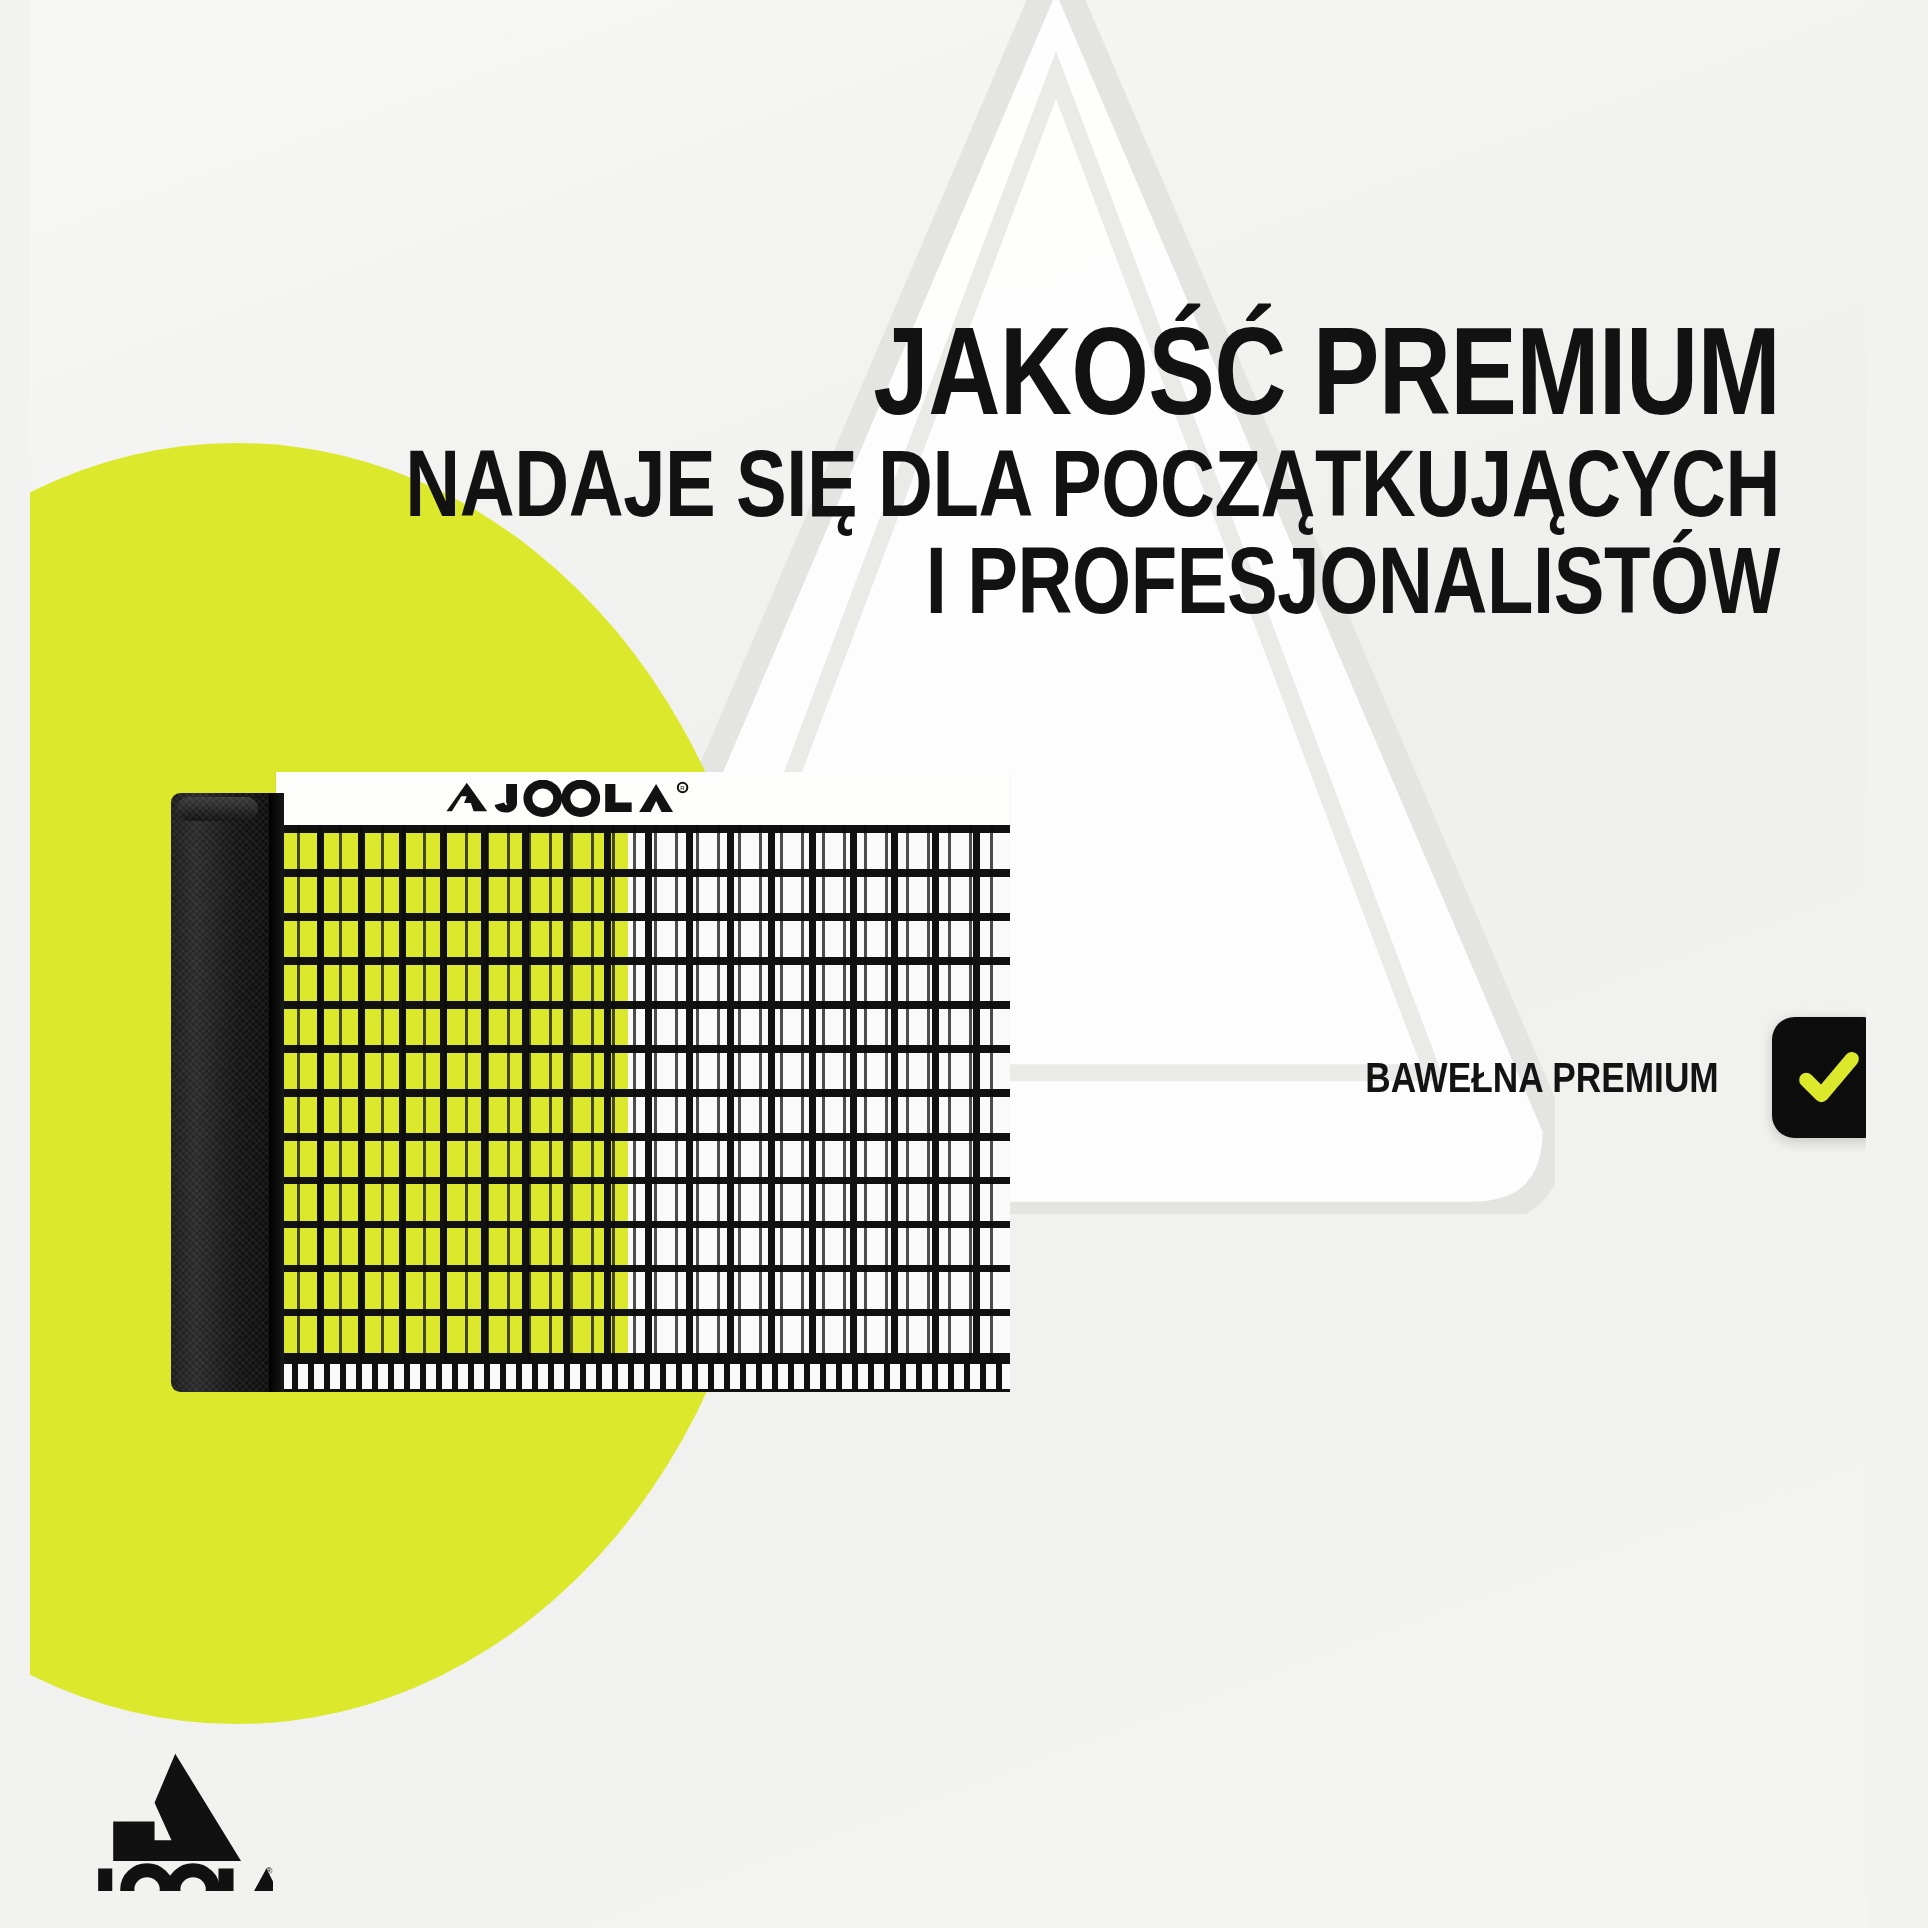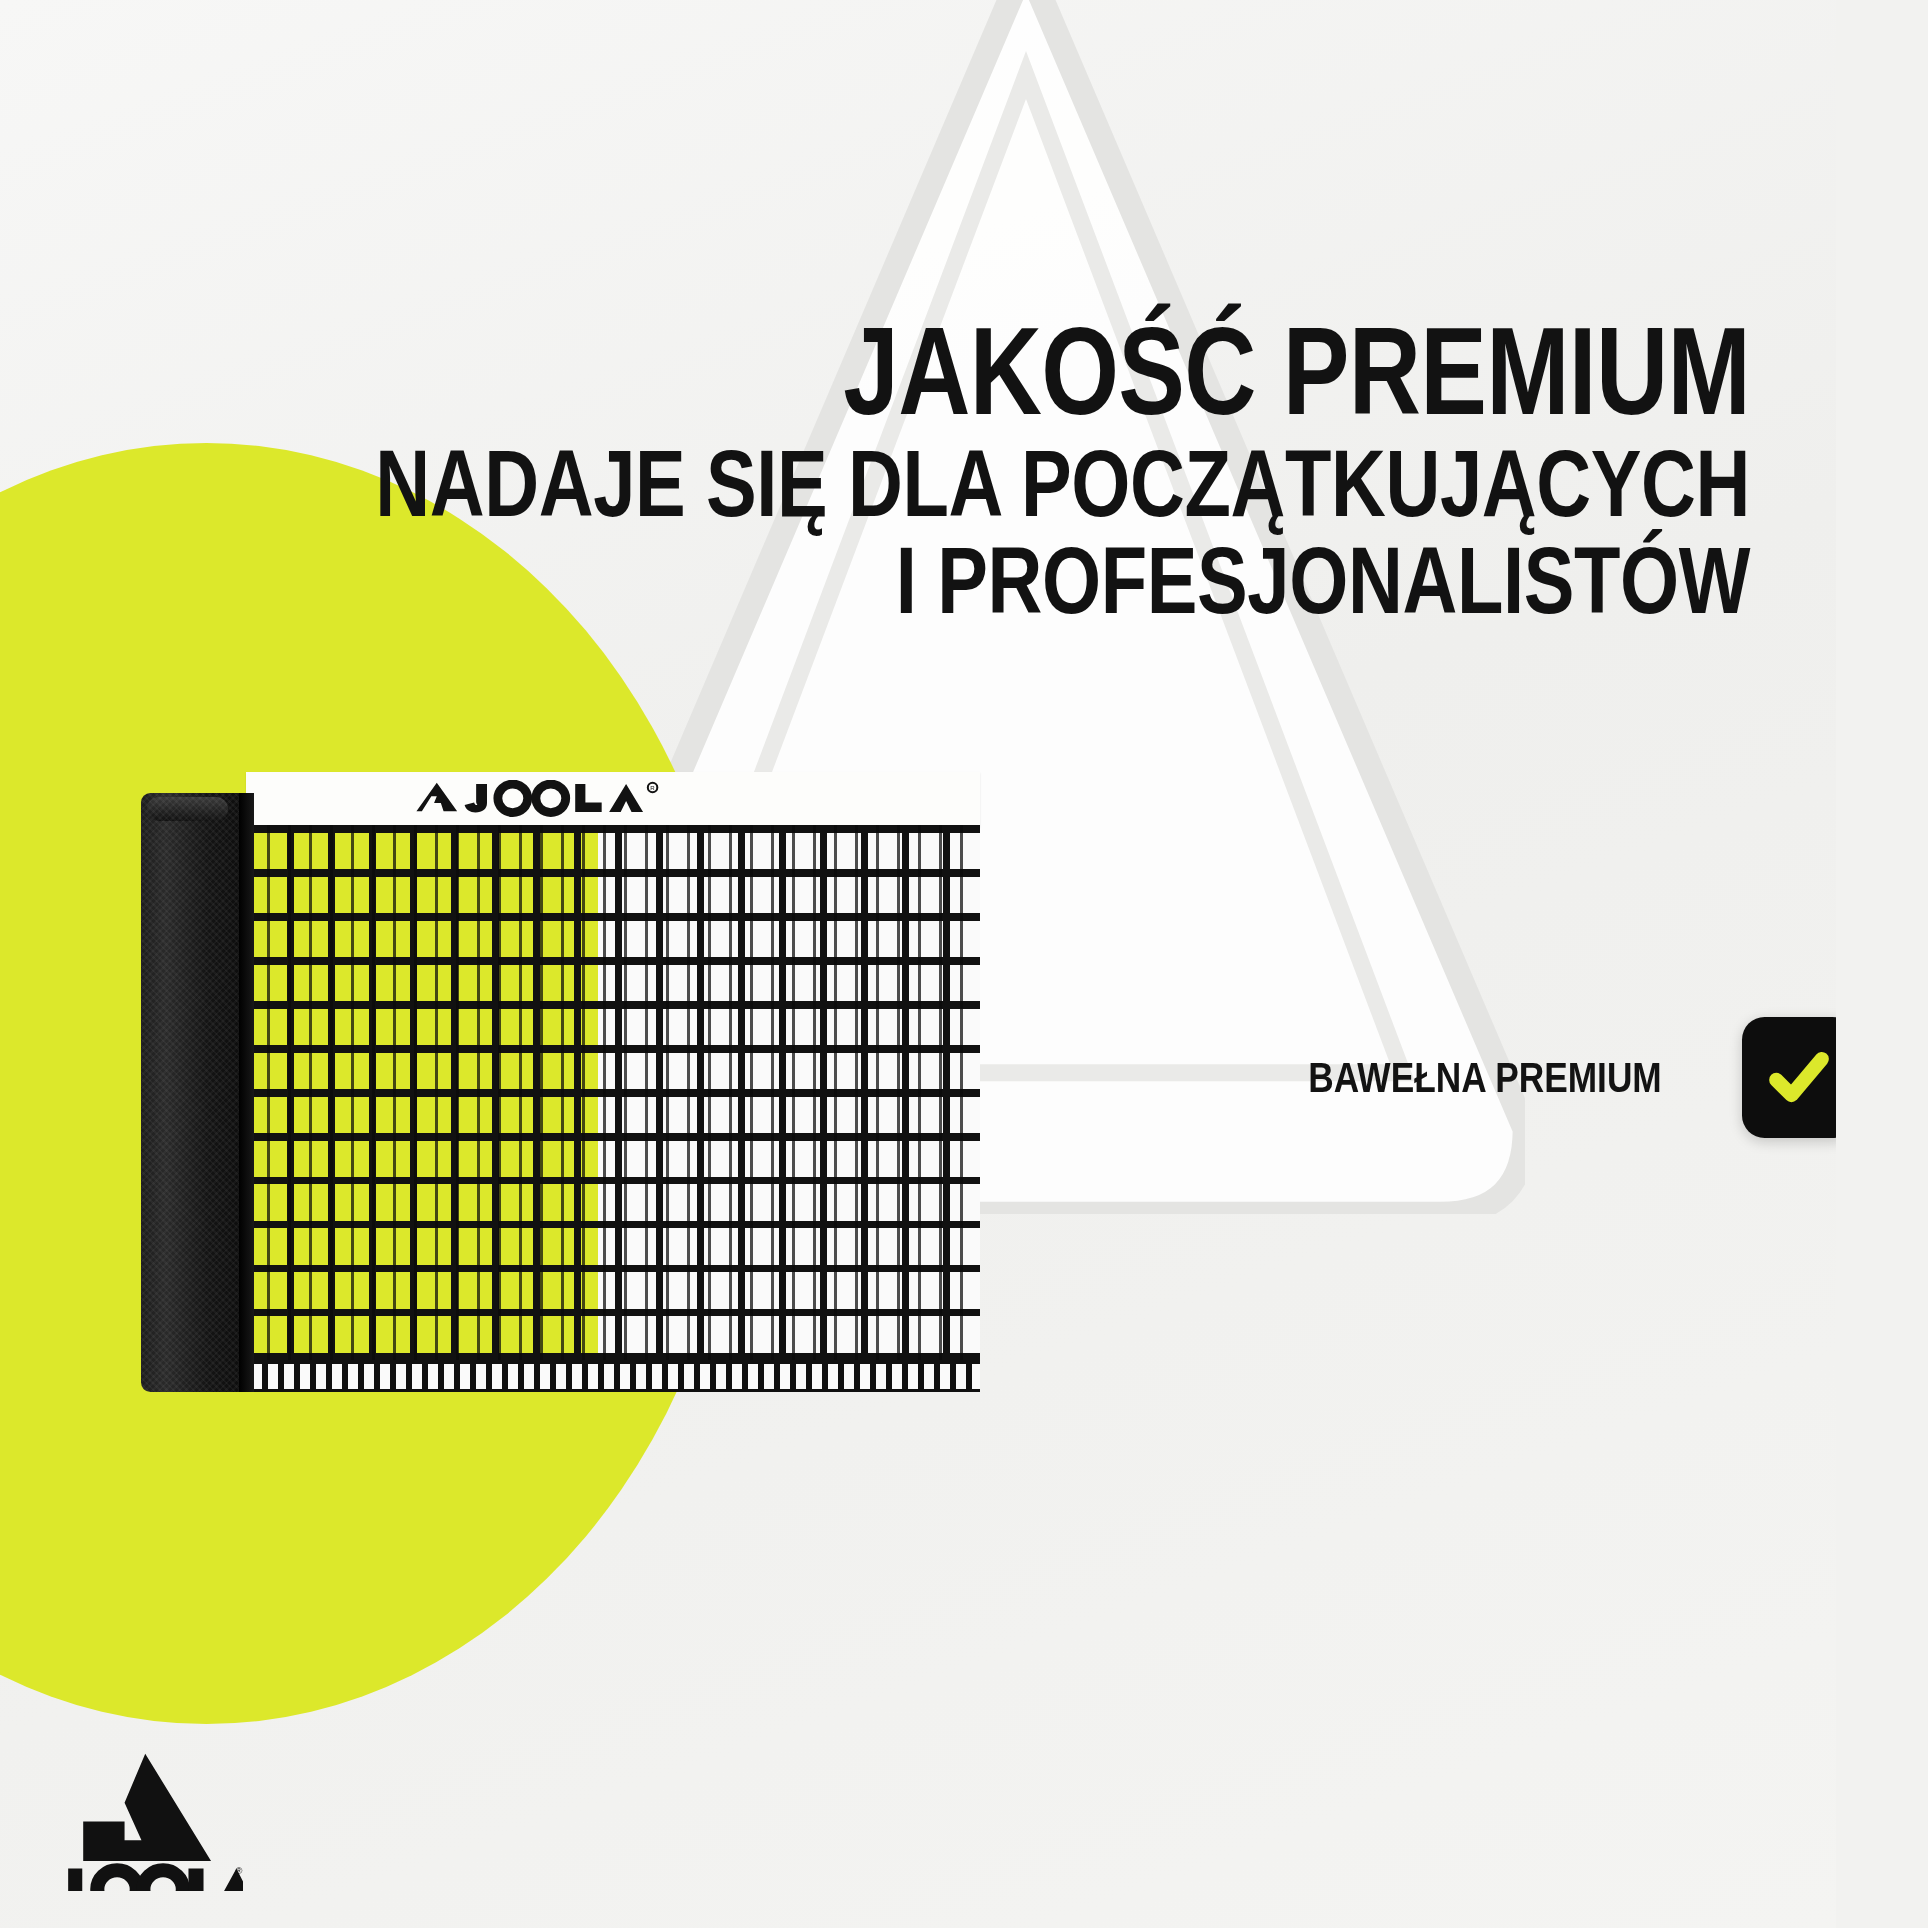--- a/index.html
+++ b/index.html
@@ -2,21 +2,21 @@
 <html style="font-size:15px"><head>
 <meta charset="utf-8">
 <style>
   html,body{margin:0;padding:0;}
   body{
     width:1928px;height:1928px;overflow:hidden;
     background:#f2f2f0;
     font-family:"Liberation Sans", sans-serif;
   }
   .stage{position:relative;width:1836px;height:1928px;overflow:hidden;
-         background:linear-gradient(160deg,#f7f7f6 0%,#efefed 45%,#f4f4f2 100%);}
+         background:linear-gradient(160deg,#f7f7f6 0%,#efefed 45%,#f4f4f2 100%);margin-left:30px;}
 
   
   .wm-wrap{position:absolute;inset:0;overflow:hidden;pointer-events:none;}
   .wm{position:absolute;left:527px;top:-38px;width:998px;height:1252px;opacity:1;}
 
   
   .circle{
     position:absolute;left:-330px;top:443px;width:1073px;height:1281px;
     border-radius:50%;
   }
@@ -35,21 +35,21 @@
   .h2{
     font-size:95px;line-height:1.02;font-weight:700;
     letter-spacing:-0.5px;margin:0;
     transform:scaleX(0.80);transform-origin:right center;
     white-space:nowrap;
   }
   .h2.l2{margin-top:3.8px;}
 
   
   .features{position:absolute;left:923px;top:1017px;width:932px;}
-  .feat{display:flex;align-items:center;justify-content:flex-end;gap:80px;margin-bottom:73px;}
+  .feat{display:flex;align-items:center;justify-content:flex-end;gap:53px;margin-bottom:73px;}
   .feat-text{
     text-align:right;color:#131313;font-weight:700;
     font-size:42px;line-height:1.12;letter-spacing:0px;
     transform:scaleX(0.84);transform-origin:right center;
     white-space:nowrap;
   }
   .chk-box{
     width:113px;height:121px;border-radius:22.6px;background:#0d0d0d;
     flex:0 0 auto;display:flex;align-items:center;justify-content:center;
     box-shadow:0 3.8px 13px rgba(0,0,0,.18);

